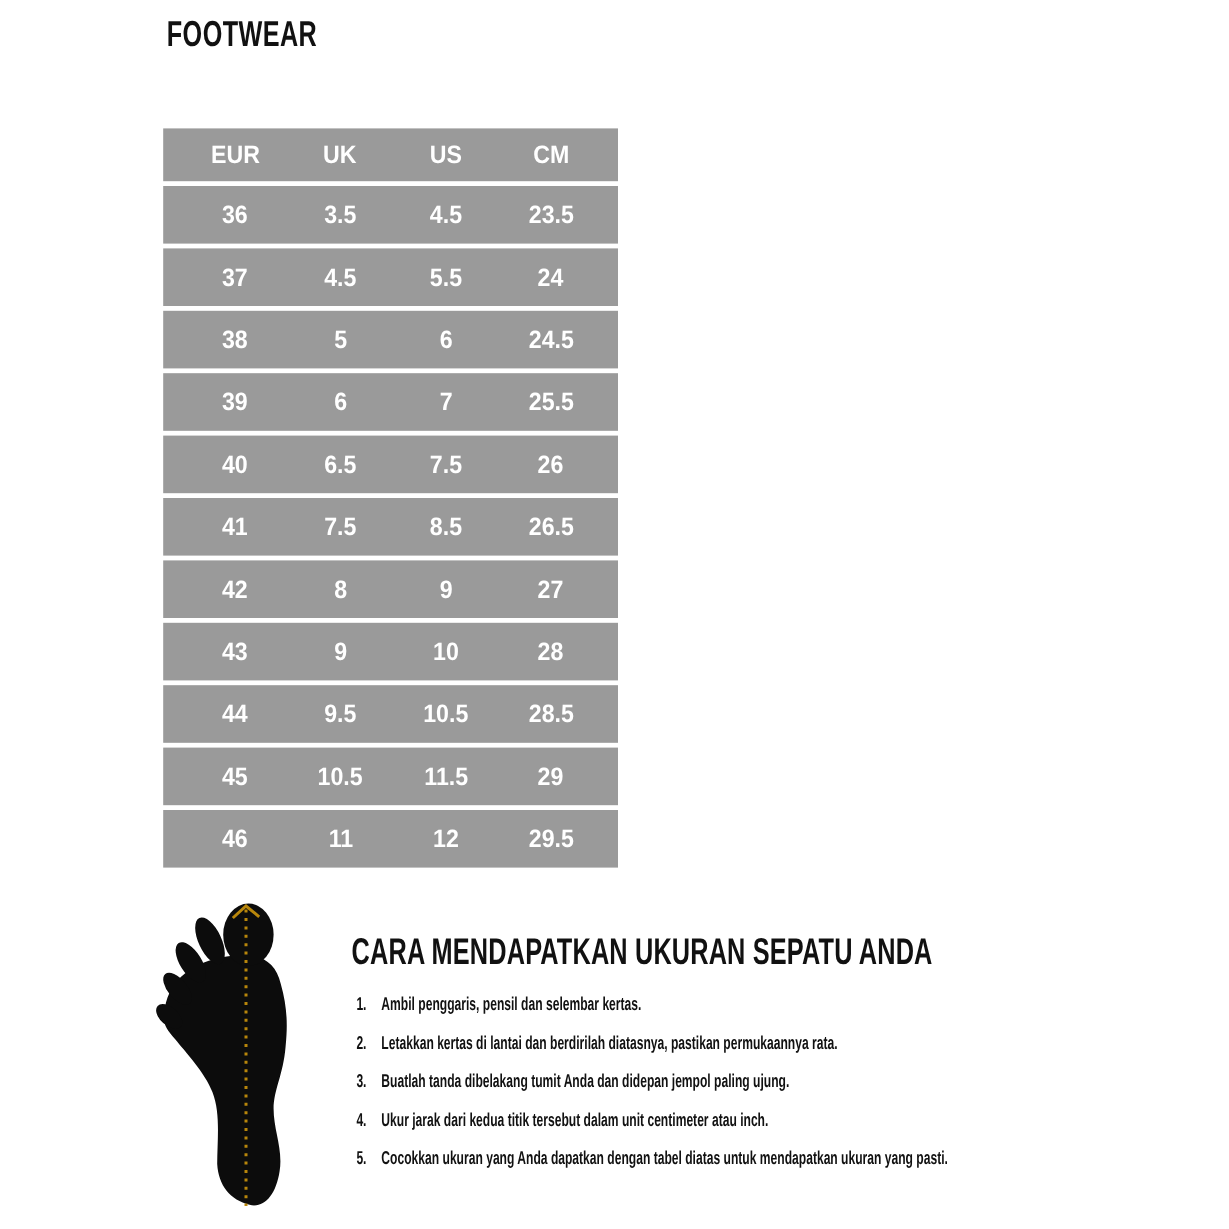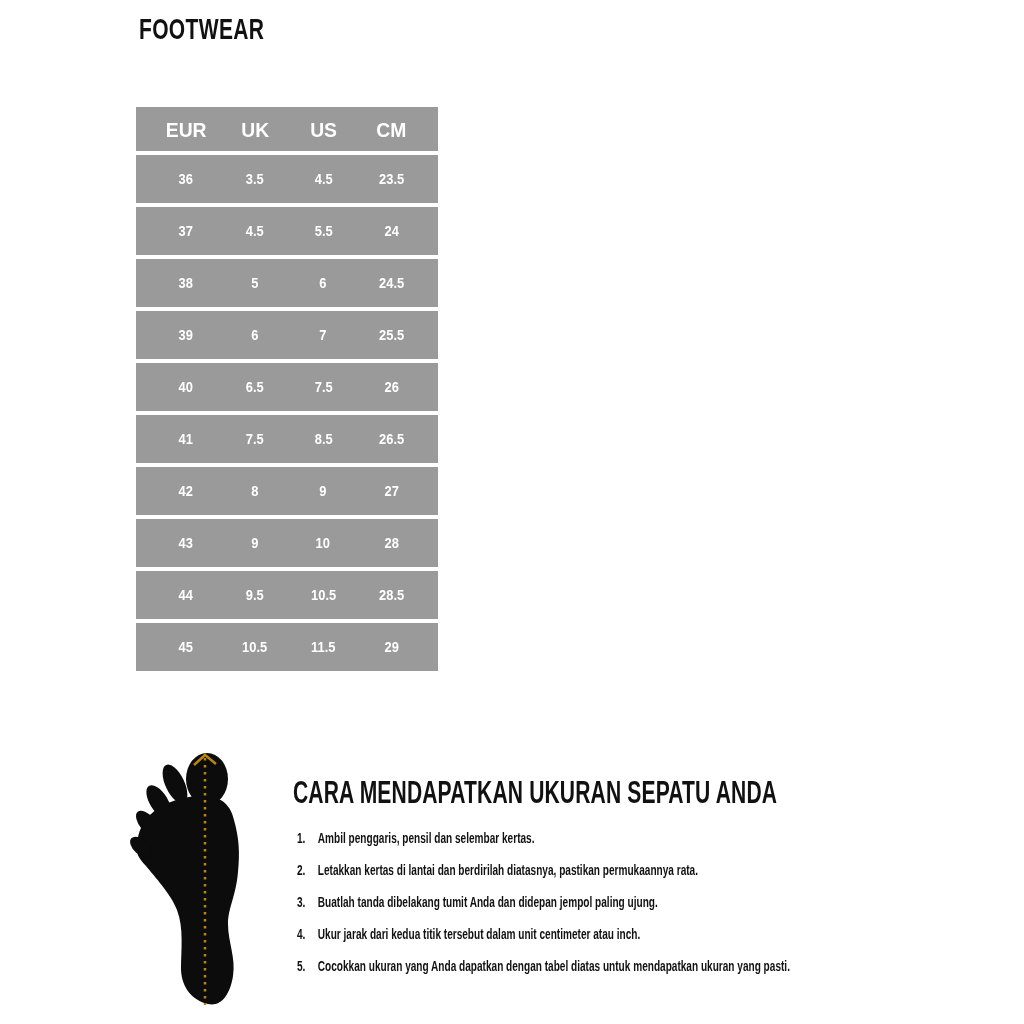--- a/index.html
+++ b/index.html
@@ -13,35 +13,35 @@
   }
   
   .page-title{
     position:absolute;left:139px;top:12px;
     font-size:30px;font-weight:bold;color:var(--ink,#111);
     transform:scaleX(0.70);transform-origin:0 0;
     white-space:nowrap;letter-spacing:0.5px;
   }
   
   .size-table{
-    position:absolute;left:136px;top:107px;width:302px;
+    position:absolute;left:136px;top:107px;width:379px;
     display:flex;flex-direction:column;gap:4px;
   }
   .trow{
     display:grid;grid-template-columns:repeat(4,1fr);
     align-items:center;
     background:var(--row-gray,#9a9a9a);
     height:48px;
     padding-left:16px;padding-right:12px;
     box-sizing:border-box;
   }
   .trow.thead{height:44px;background:var(--header-gray,#9a9a9a);}
   .tcell{
     text-align:center;color:var(--cell-text,#ffffff);
-    font-weight:bold;font-size:14px;line-height:1;
+    font-weight:bold;font-size:21px;line-height:1;
   }
   .tcell > span{display:inline-block;transform:scaleX(0.92);}
   .thead .tcell{font-size:21px;}
   
   .foot-wrap{position:absolute;left:126px;top:752px;width:116px;height:256px;}
   
   .guide-heading{
     position:absolute;left:293px;top:775px;
     font-size:31px;font-weight:bold;color:var(--ink,#111);
     transform:scaleX(0.68);transform-origin:0 0;
@@ -129,20 +129,26 @@
         <div class="tcell"><span>44</span></div>
         <div class="tcell"><span>9.5</span></div>
         <div class="tcell"><span>10.5</span></div>
         <div class="tcell"><span>28.5</span></div>
       </div>
       <div class="trow">
         <div class="tcell"><span>45</span></div>
         <div class="tcell"><span>10.5</span></div>
         <div class="tcell"><span>11.5</span></div>
         <div class="tcell"><span>29</span></div>
+      </div>
+      <div class="trow">
+        <div class="tcell"><span>46</span></div>
+        <div class="tcell"><span>11</span></div>
+        <div class="tcell"><span>12</span></div>
+        <div class="tcell"><span>29.5</span></div>
       </div>
     </div>
 
   <div class="foot-wrap">
     <svg viewBox="0 0 116 256" width="116" height="256" xmlns="http://www.w3.org/2000/svg">
       <g fill="var(--foot,#0c0c0c)">
         <path d="M 11 92
                  C 13 68, 30 52, 58 46
                  C 86 40, 103 46, 108 68
                  C 113 86, 114 100, 112 120

